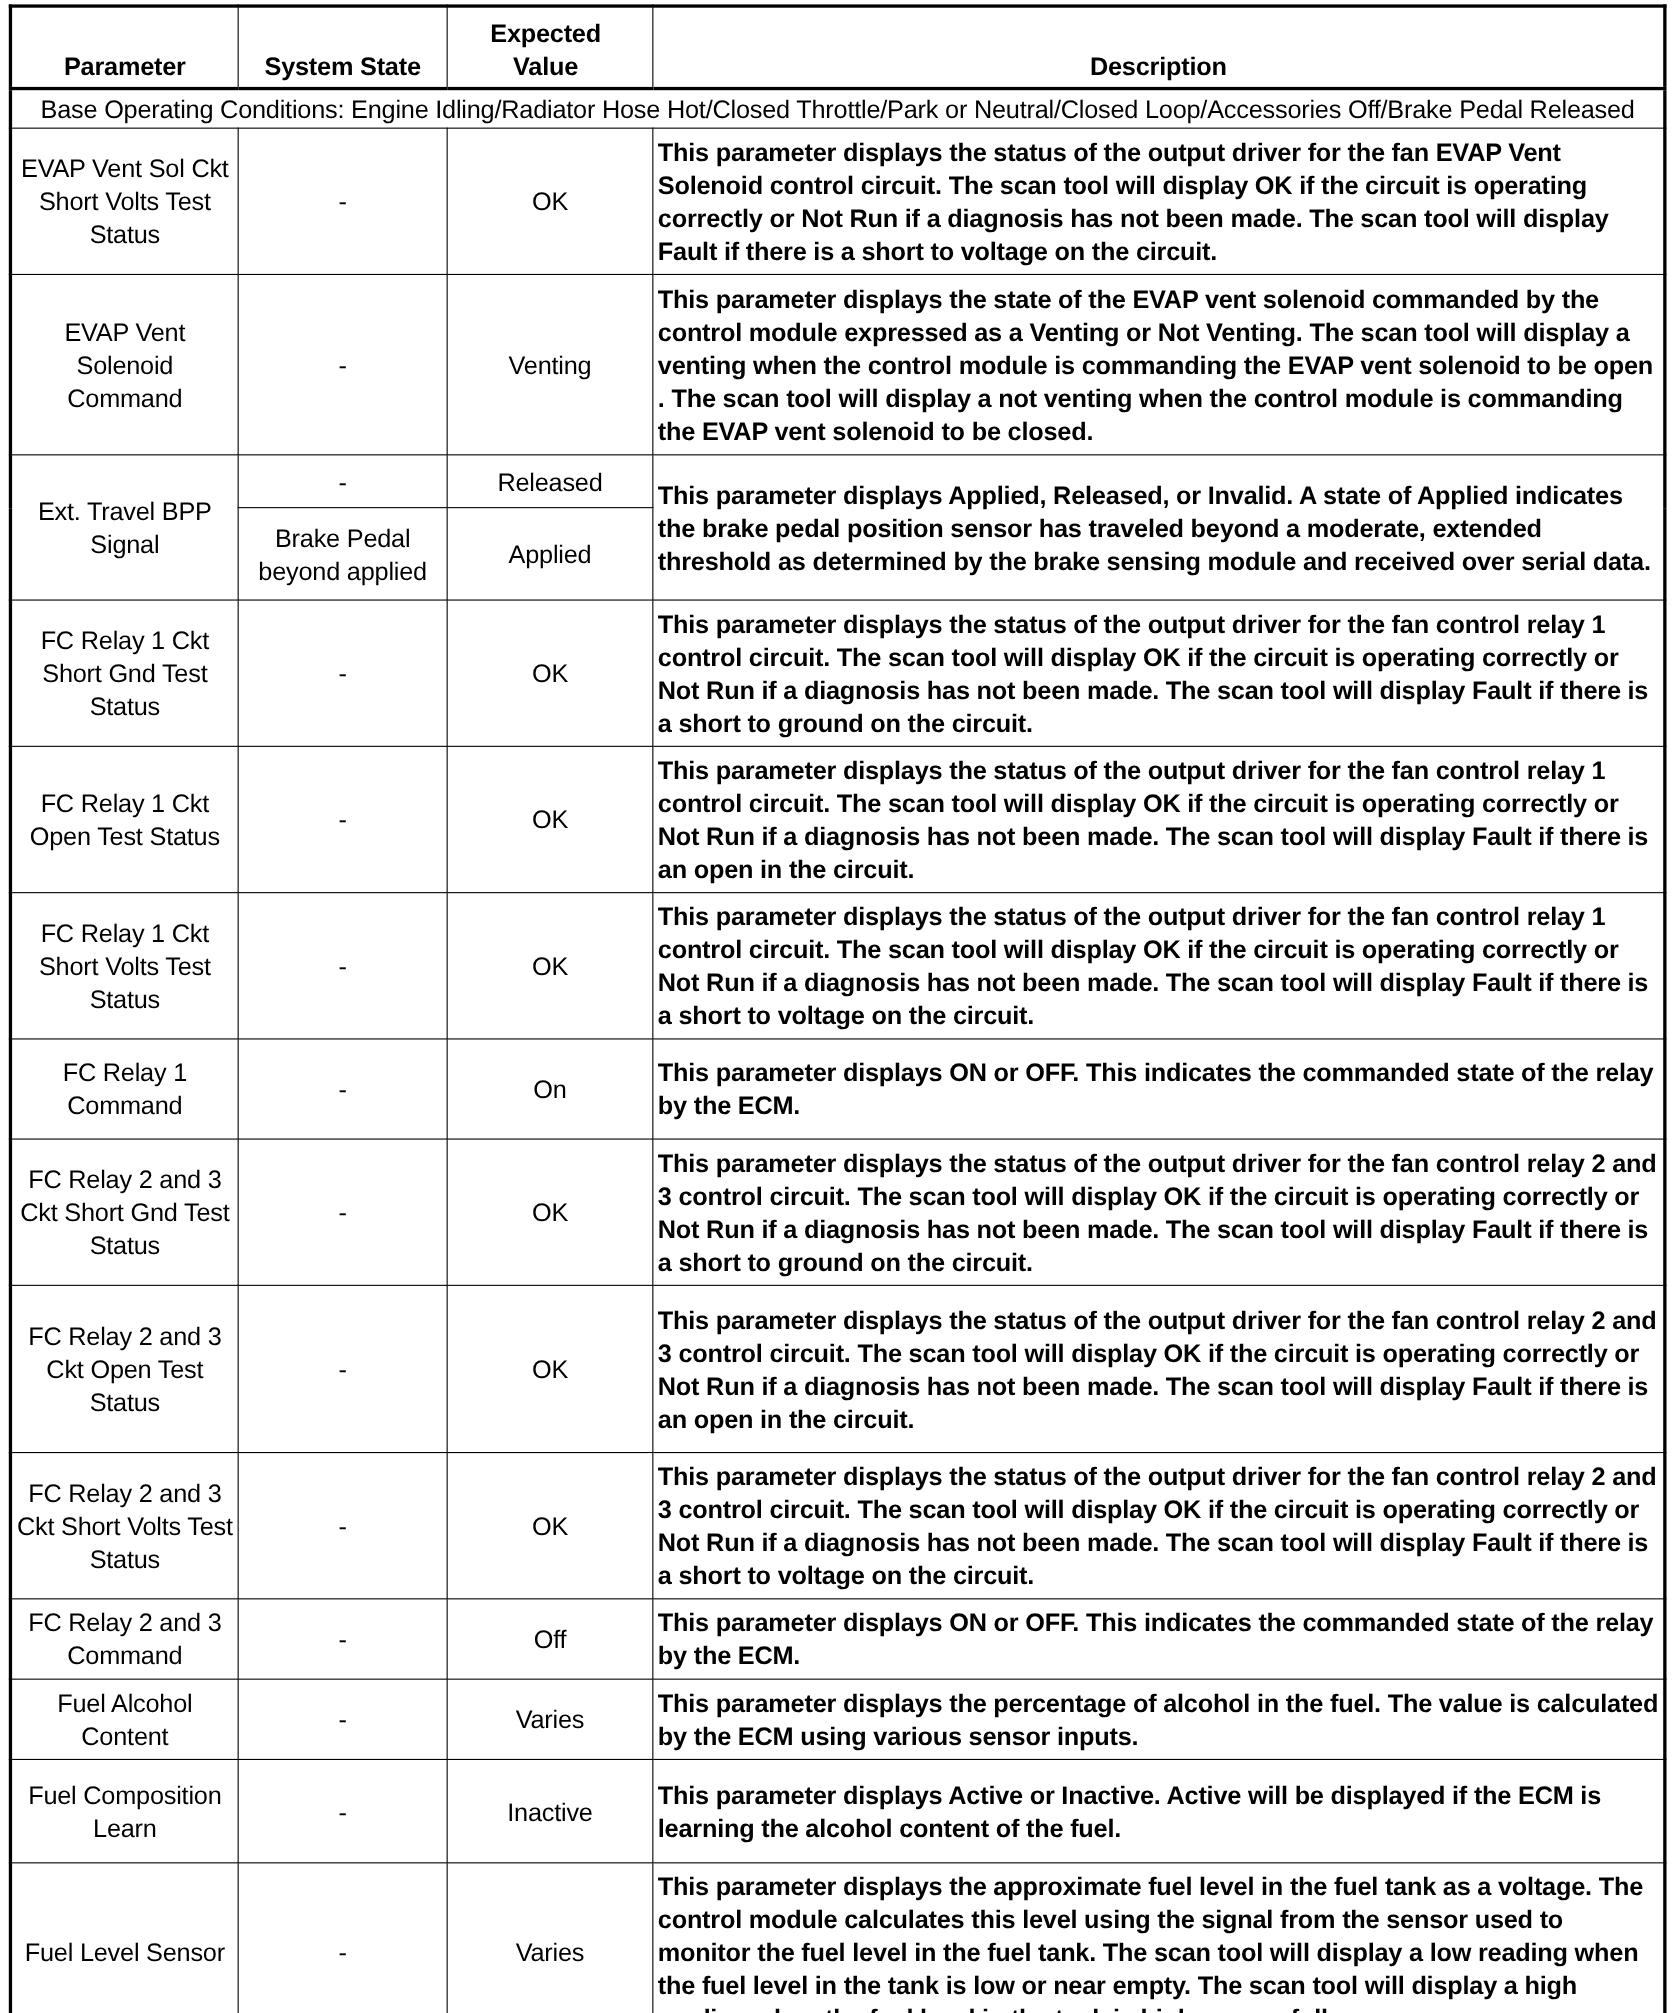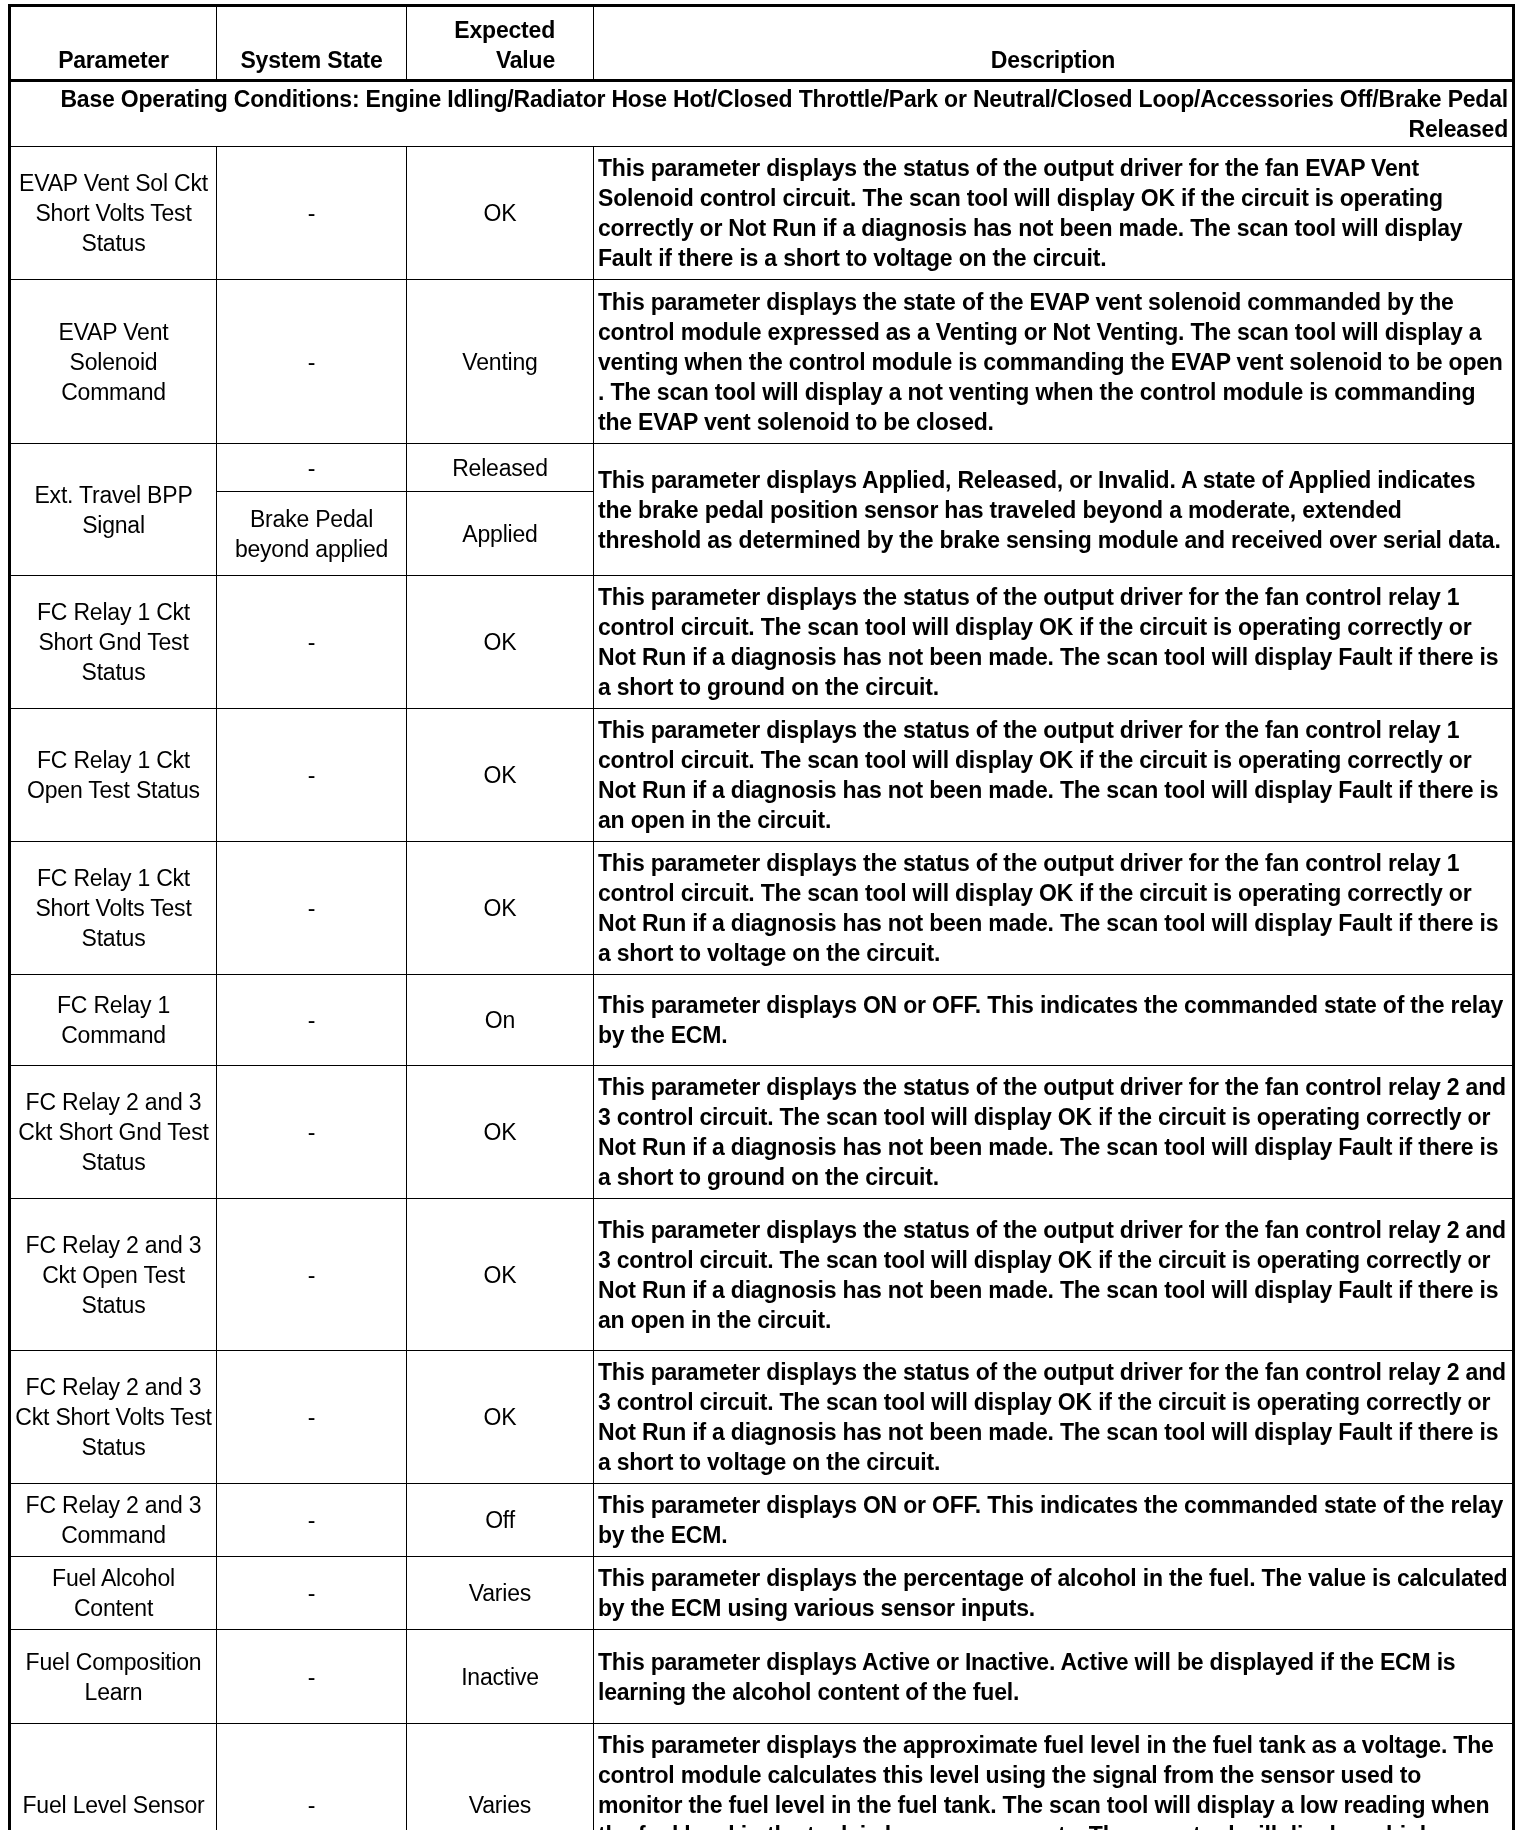--- a/index.html
+++ b/index.html
@@ -23,22 +23,22 @@
   }
   table.data-table th {
     font-weight: bold;
     text-align: center;
     vertical-align: bottom;
     height: 66px;
     padding-bottom: 4px;
     border-bottom: 3px solid #000;
   }
   td.conditions {
-    font-weight: bold;
-    text-align: right;
+    font-weight: normal;
+    text-align: center;
     padding: 2px 4px 2px 4px;
     border-bottom: 3px solid #000;
   }
   td.param { text-align: center; }
   td.state, td.value { text-align: center; }
   td.desc { text-align: left; padding-left: 5px; font-weight: bold; }
   col.c1 { width: 207px; }
   col.c2 { width: 190px; }
   col.c3 { width: 187px; }
   col.c4 { width: 920px; }
@@ -50,21 +50,21 @@
   <colgroup>
     <col class="c1">
       <col class="c2">
       <col class="c3">
       <col class="c4">
   </colgroup>
   <thead>
     <tr>
       <th>Parameter</th>
       <th>System State</th>
-      <th style="padding-left:30px;padding-right:38px;text-align:right;">Expected Value</th>
+      <th style="padding-left:30px;padding-right:38px;">Expected Value</th>
       <th>Description</th>
     </tr>
   </thead>
   <tbody>
     <tr>
       <td colspan="4" class="conditions">Base Operating Conditions: Engine Idling/Radiator Hose Hot/Closed Throttle/Park or Neutral/Closed Loop/Accessories Off/Brake Pedal Released</td>
     </tr>
 
     <tr style="height:133px">
       <td class="param">EVAP Vent Sol Ckt Short Volts Test Status</td>

